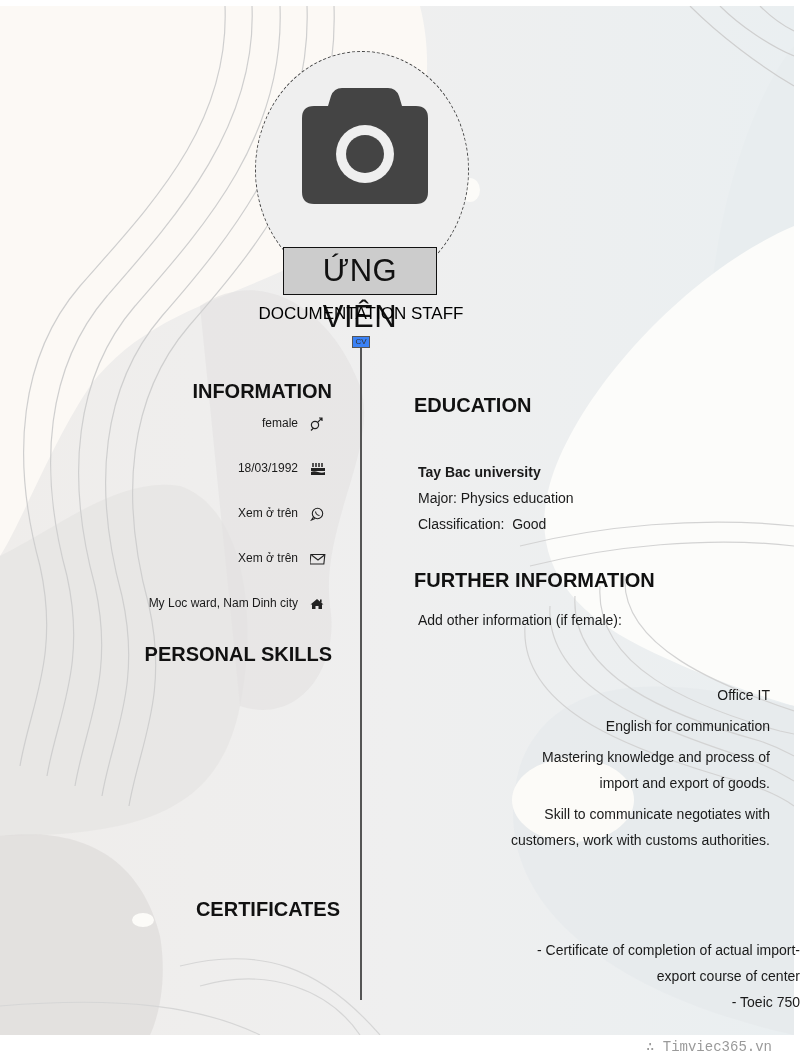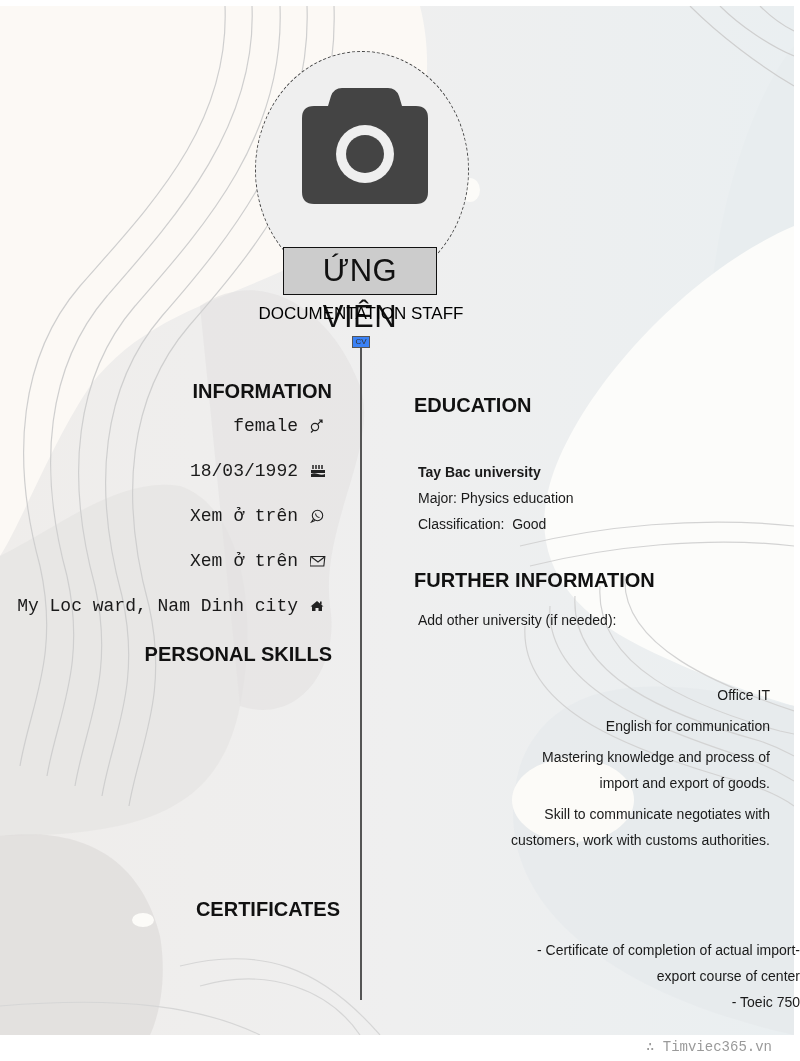--- a/index.html
+++ b/index.html
@@ -43,22 +43,22 @@
       font-size: 8px; line-height: 10px; text-align: center; color: #333;
     }
     .timeline {
       position: absolute; left: 360px; top: 348px; width: 2px; height: 652px; background: #555;
     }
 
     
     .left { position: absolute; left: 0; width: 332px; text-align: right; }
     .sec-title { font-weight: bold; font-size: 20px; color: #111; margin: 0; }
     .info-row {
-      position: absolute; right: 0; height: 20px; display: flex; align-items: center; justify-content: flex-end;
-      font-size: 18px; color: #1a1a1a; font-family: Liberation Mono, monospace;
+      position: absolute; right: 0; height: 20px; display: flex; align-items: flex-start; justify-content: flex-end;
+      font-size: 12px; color: #1a1a1a;
     }
     .info-row .txt { margin-right: 12px; }
     .info-row .ico { width: 22px; height: 16px; display: inline-flex; align-items: center; justify-content: flex-start; }
     .skill { position: absolute; right: 30px; font-size: 14px; line-height: 26px; text-align: right; width: 300px; }
     .cert { position: absolute; right: 0; font-size: 14px; line-height: 26px; text-align: right; width: 300px; }
 
     
     .right { position: absolute; left: 378px; width: 380px; margin-left: 36px; }
     .right .sec-title { font-size: 20px; }
     .edu-line { position: absolute; left: 4px; font-size: 14px; line-height: 20px; white-space: pre; }
@@ -206,16 +206,16 @@
 <div class="right" style="top:462px; height:70px;">
   <div class="edu-line" style="top:0; font-weight:bold;">Tay Bac university</div>
   <div class="edu-line" style="top:26px;">Major: Physics education</div>
   <div class="edu-line" style="top:52px;">Classification:  Good</div>
 </div>
 
 <div class="right" style="top:569px;">
   <h2 class="sec-title">FURTHER INFORMATION</h2>
 </div>
 <div class="right" style="top:610px; height:22px;">
-  <div class="edu-line" style="top:0;">Add other university (if needed):</div>
+  <div class="edu-line" style="top:0;">Add other information (if female):</div>
 </div>
 
 <div class="footer">∴ Timviec365.vn</div>
 
 </body></html>

